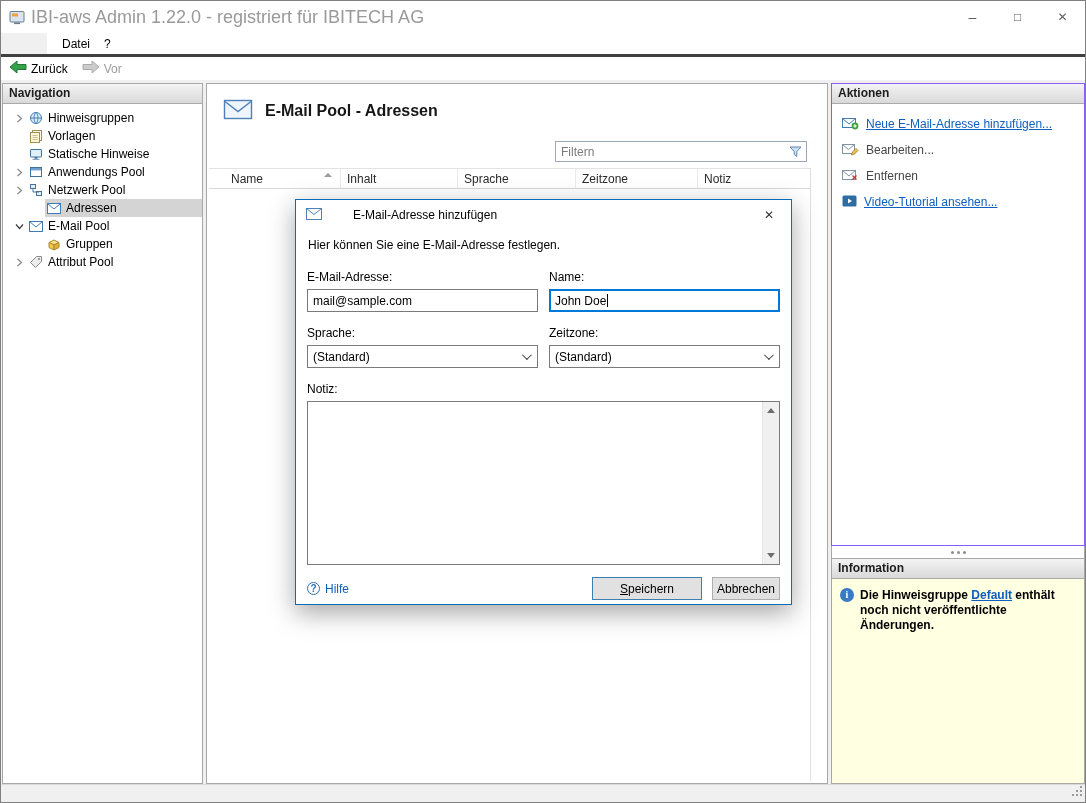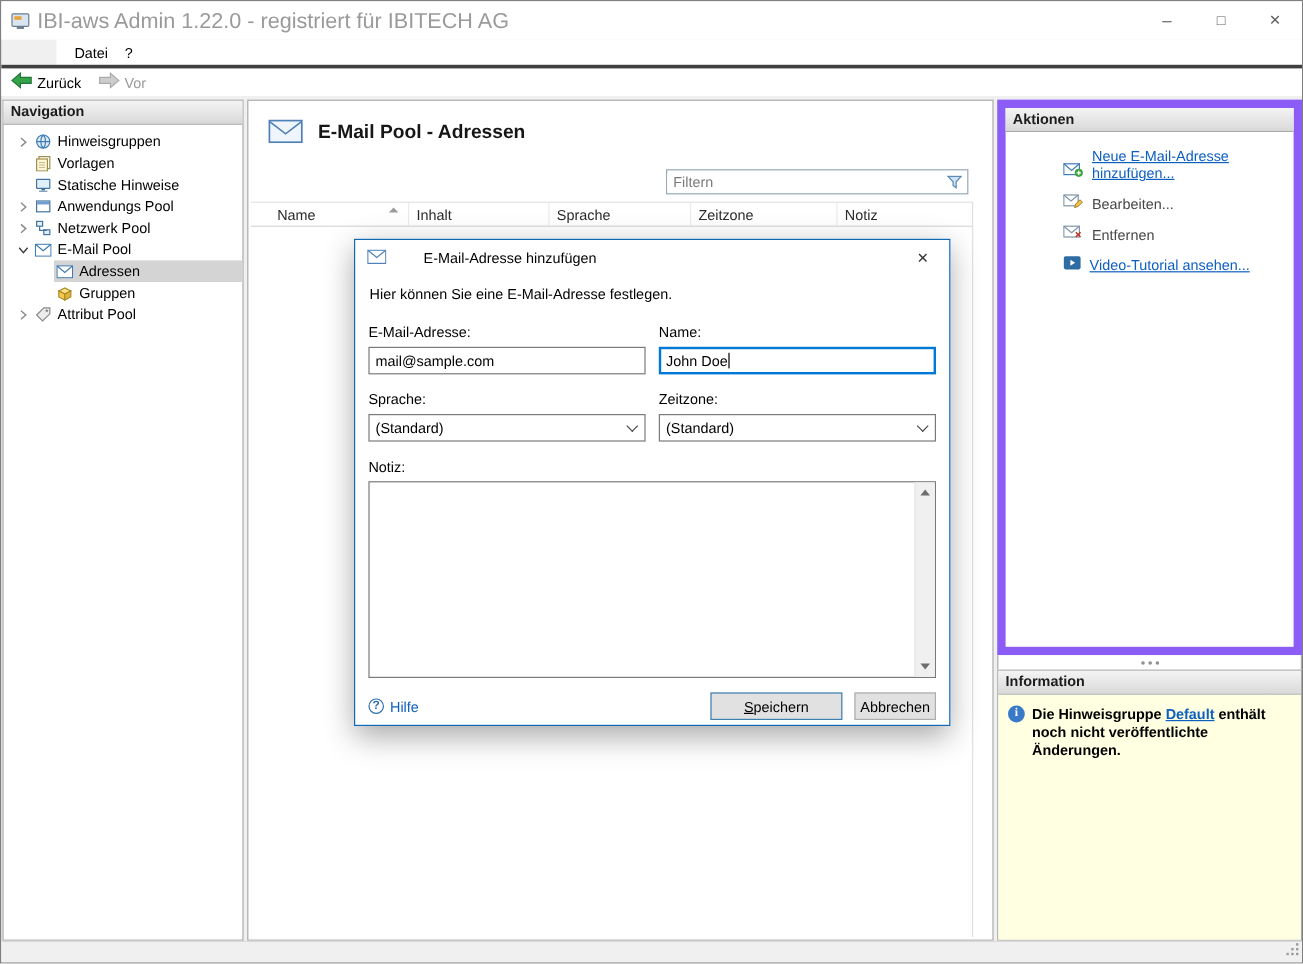--- a/index.html
+++ b/index.html
@@ -33,21 +33,21 @@
 
   
   .panel-header { height:20px; line-height:19px; padding:0 6px; font-weight:bold; color:#1c1c1c;
                   background:linear-gradient(#f4f4f4,#d9d9d9); border-bottom:1px solid #aaa; }
   .nav-panel { position:absolute; left:1px; top:82px; width:201px; height:701px;
                background:#fff; border:1px solid #a8a8a8; }
   .center-panel { position:absolute; left:205px; top:82px; width:622px; height:701px;
                   background:#fff; border:1px solid #a8a8a8; }
   .right-col { position:absolute; left:830px; top:82px; width:254px; height:701px;
                display:flex; flex-direction:column; }
-  .actions-panel { height:463px; background:#fff; border:7px solid #8b5cf6;
+  .actions-panel { height:463px; background:#fff; border:1px solid #8b5cf6;
                    display:flex; flex-direction:column; }
   .splitter { height:12px; background:#fff; border-left:1px solid #a8a8a8; border-right:1px solid #a8a8a8;
               display:flex; align-items:center; justify-content:center; }
   .splitter-dot { width:3px; height:3px; border-radius:50%; background:#8f8f8f;
                   box-shadow:-6px 0 0 #8f8f8f, 6px 0 0 #8f8f8f; }
   .info-panel { flex:1; border:1px solid #a8a8a8; display:flex; flex-direction:column; background:#fff; }
 
   
   .tree { padding-top:5px; }
   .tree-row { display:flex; align-items:center; height:18px; padding-left:8px; cursor:default; }
@@ -115,21 +115,21 @@
   .help-icon::before { content:"?"; }
   .btns { margin-left:auto; display:flex; gap:10px; }
   .btn { height:23px; border:1px solid #adadad; background:#e1e1e1; display:flex;
          align-items:center; justify-content:center; font:inherit; }
   .btn.primary { width:110px; border-color:#3c7fb1; }
   .btn.secondary { width:68px; }
   .accel { text-decoration:underline; }
 
   
   .actions-body { padding-top:8px; }
-  .action-item { display:flex; align-items:flex-end; gap:7px; padding:5px 10px;margin-left:38px; }
+  .action-item { display:flex; align-items:flex-start; gap:7px; padding:5px 10px; }
   .action-item .alabel.link { color:#0d5fc0; text-decoration:underline; }
   .action-item .alabel.plain { color:#464646; }
 
   
   .info-body { flex:1; background:#ffffe1; padding:9px 8px; display:flex; gap:6px; align-items:flex-start; }
   .info-icon { width:14px; height:14px; border-radius:50%; background:#3879c8; color:#fff;
                font-size:10px; font-weight:bold; line-height:14px; text-align:center;
                font-family:"Liberation Serif","DejaVu Serif",serif; flex:none; }
   .info-icon::before { content:"i"; }
   .info-text { line-height:15px;font-weight:bold; }
@@ -262,47 +262,47 @@
               <svg width="14" height="14">
                 <rect x="1.5" y="1.5" width="5" height="4" fill="#dff0fb" stroke="#44749e"></rect>
                 <rect x="7.5" y="8.5" width="5" height="4" fill="#dff0fb" stroke="#44749e"></rect>
                 <path d="M4 5.5v3.5h6" fill="none" stroke="#44749e"></path>
               </svg>
             </span>
         <span>Netzwerk Pool</span>
           </span>
       </div>
 
+      <div class="tree-row selected">
+        <span class="chev wide"></span>
+        <span class="sel-wrap">
+            <span class="ticon">
+              <svg width="14" height="11">
+                <rect x="0.5" y="0.5" width="13" height="10" fill="#fff" stroke="#3f7cb6"></rect>
+                <path d="M0.5 0.5L7 6l6.5-5.5" fill="none" stroke="#3f7cb6"></path>
+              </svg>
+            </span>
+        <span>Adressen</span>
+          </span>
+      </div>
+
       <div class="tree-row">
         <span class="chev">
             <svg width="9" height="9" viewBox="0 0 9 9">
               <path d="M1 2.5l3.5 4 3.5-4" fill="none" stroke="#3c3c3c" stroke-width="1.2"></path>
             </svg>
           </span>
         <span class="sel-wrap">
             <span class="ticon">
               <svg width="14" height="11">
                 <rect x="0.5" y="0.5" width="13" height="10" fill="#fff" stroke="#3f7cb6"></rect>
                 <path d="M0.5 0.5L7 6l6.5-5.5" fill="none" stroke="#3f7cb6"></path>
               </svg>
             </span>
         <span>E-Mail Pool</span>
-          </span>
-      </div>
-
-      <div class="tree-row selected">
-        <span class="chev wide"></span>
-        <span class="sel-wrap">
-            <span class="ticon">
-              <svg width="14" height="11">
-                <rect x="0.5" y="0.5" width="13" height="10" fill="#fff" stroke="#3f7cb6"></rect>
-                <path d="M0.5 0.5L7 6l6.5-5.5" fill="none" stroke="#3f7cb6"></path>
-              </svg>
-            </span>
-        <span>Adressen</span>
           </span>
       </div>
 
       <div class="tree-row">
         <span class="chev wide"></span>
         <span class="sel-wrap">
             <span class="ticon">
               <svg width="14" height="13">
                 <path d="M2 4.5l5-2.5 5 2.5-5 2.5z" fill="#ffe08a" stroke="#ab8a26"></path>
                 <path d="M2 4.5v5l5 2.5v-5z" fill="#f3c94f" stroke="#ab8a26"></path>

